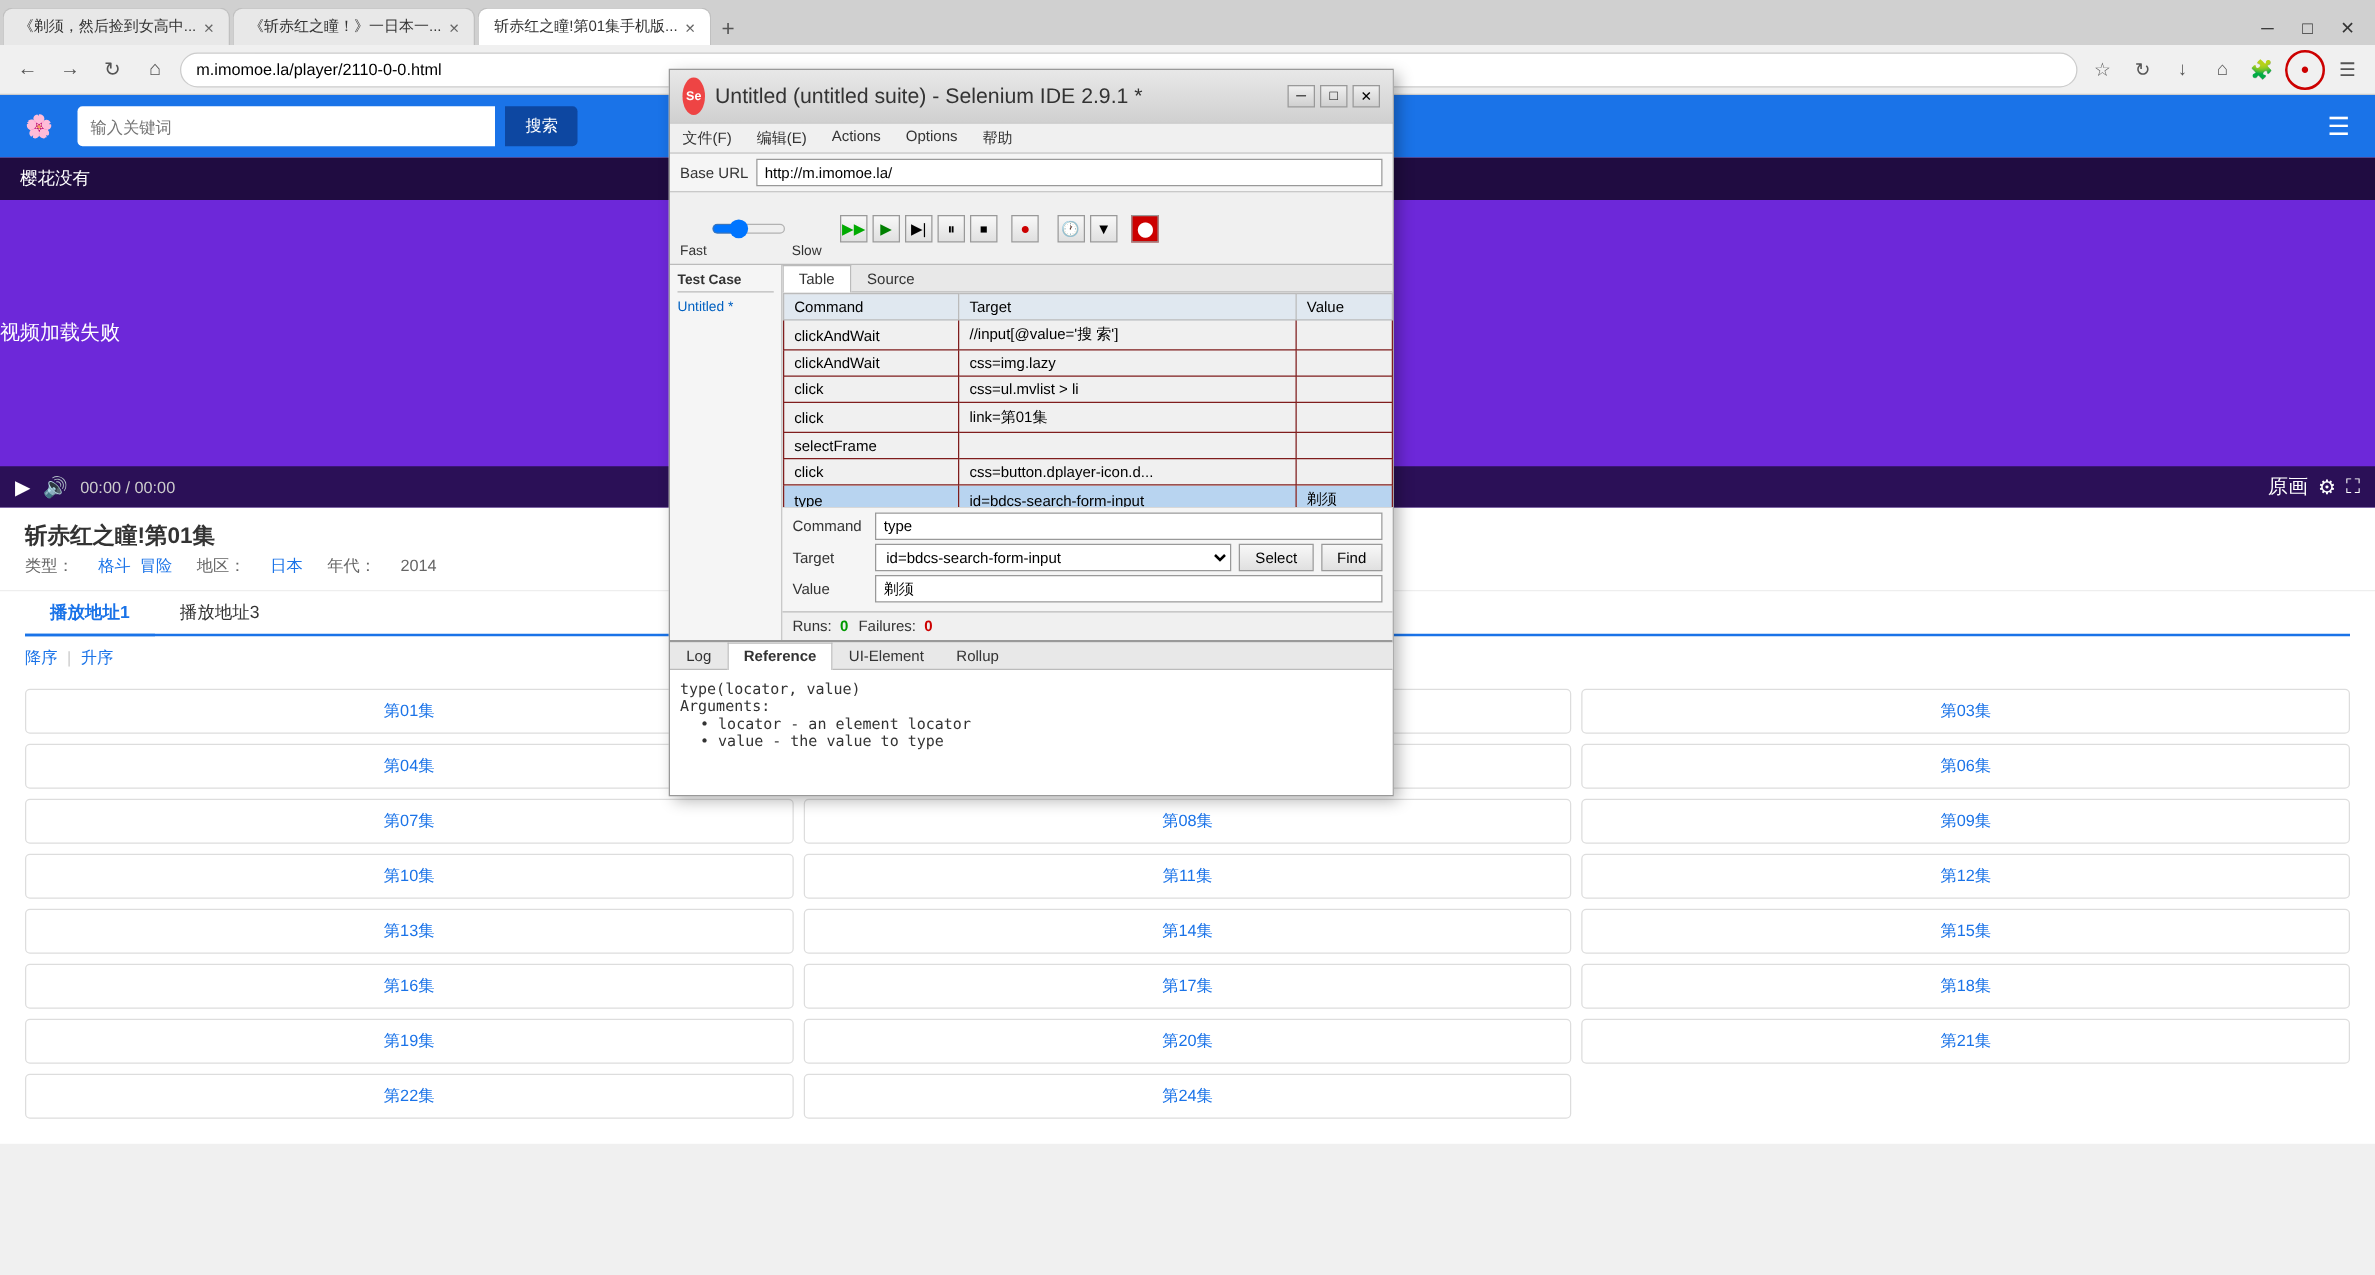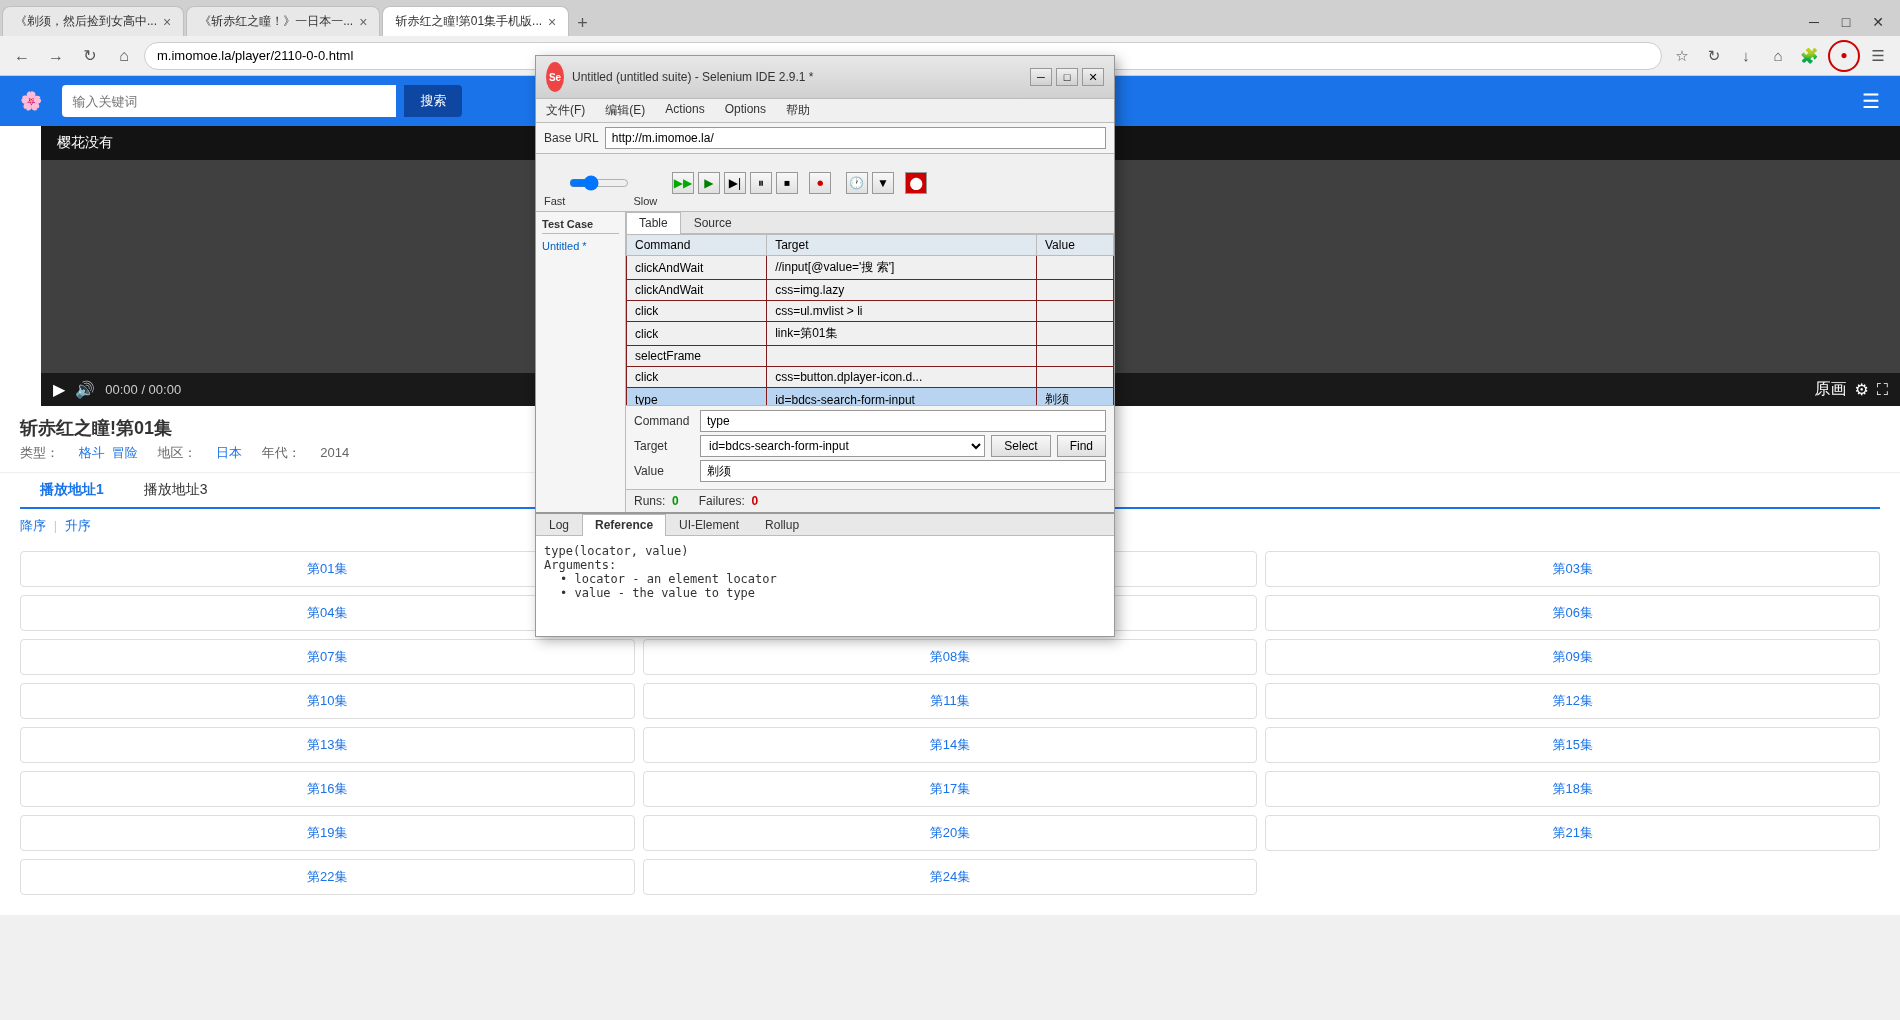--- a/index.html
+++ b/index.html
@@ -29,21 +29,21 @@
     
     .site-header { background: #1a73e8; color: white; padding: 0 20px; display: flex; align-items: center; gap: 20px; height: 50px; }
     .site-logo { font-size: 18px; font-weight: bold; color: white; }
     .site-search { display: flex; align-items: center; gap: 8px; flex: 1; max-width: 400px; }
     .site-search input { flex: 1; height: 32px; border: none; border-radius: 4px 0 0 4px; padding: 0 10px; font-size: 13px; color: #333; }
     .site-search-btn { height: 32px; padding: 0 16px; background: #0d47a1; color: white; border: none; cursor: pointer; border-radius: 0 4px 4px 0; font-size: 13px; }
     .site-nav-right { margin-left: auto; display: flex; gap: 12px; align-items: center; }
     .site-nav-icon { color: white; font-size: 20px; cursor: pointer; }
 
     
-    .video-section { background: #404040; position: relative; height: 280px; display: flex; align-items: center; justify-content: center; margin-left: 41px; }
+    .video-section { background: #6d28d9; position: relative; height: 280px; display: flex; align-items: center; justify-content: flex-start; }
     .video-title-overlay { position: absolute; top: 0; left: 0; right: 0; background: rgba(0,0,0,0.7); color: white; padding: 8px 16px; font-size: 14px; }
     .video-error { color: white; font-size: 16px; }
     .video-controls { position: absolute; bottom: 0; left: 0; right: 0; background: rgba(0,0,0,0.6); display: flex; align-items: center; padding: 6px 12px; gap: 10px; color: white; }
     .video-controls button { background: none; border: none; color: white; font-size: 16px; cursor: pointer; }
     .video-time { font-size: 13px; color: #ccc; }
     .video-controls-right { margin-left: auto; display: flex; gap: 8px; align-items: center; }
     .vc-btn { background: none; border: none; color: white; font-size: 14px; cursor: pointer; }
 
     
     .page-info { padding: 10px 20px; border-bottom: 1px solid #eee; }
@@ -63,21 +63,21 @@
     .sort-divider { color: #ccc; }
 
     
     .episode-grid { display: grid; grid-template-columns: repeat(3, 1fr); gap: 8px; padding: 8px 20px 20px 20px; }
     .episode-item { border: 1px solid #ddd; border-radius: 4px; padding: 8px; text-align: center; font-size: 13px; color: #1a73e8; cursor: pointer; }
 
     
     .selenium-ide { position: absolute; top: 55px; left: 535px; width: 580px; background: #f0f0f0; border: 1px solid #999; box-shadow: 4px 4px 12px rgba(0,0,0,0.3); z-index: 1000; font-family: Arial, sans-serif; font-size: 12px; }
     .selenium-title-bar { background: linear-gradient(to bottom, #e8e8e8, #d0d0d0); padding: 6px 10px; display: flex; align-items: center; gap: 8px; border-bottom: 1px solid #bbb; }
     .selenium-logo { width: 18px; height: 30px; background: #e44; border-radius: 50%; display: flex; align-items: center; justify-content: center; color: white; font-size: 10px; font-weight: bold; }
-    .selenium-title { font-size: 12px; color: #333; flex: 1; }
+    .selenium-title { font-size: 17px; color: #333; flex: 1; }
     .selenium-win-btns { display: flex; gap: 4px; }
     .s-win-btn { width: 22px; height: 18px; border: 1px solid #999; background: linear-gradient(to bottom, #f0f0f0, #d0d0d0); display: flex; align-items: center; justify-content: center; font-size: 11px; cursor: pointer; }
 
     .selenium-menu { display: flex; gap: 0; background: #f0f0f0; border-bottom: 1px solid #bbb; }
     .selenium-menu-item { padding: 3px 10px; font-size: 12px; cursor: pointer; color: #333; }
 
     .selenium-base-url { display: flex; align-items: center; gap: 6px; padding: 4px 8px; background: #f5f5f5; border-bottom: 1px solid #bbb; }
     .selenium-base-url label { font-size: 12px; color: #333; white-space: nowrap; }
     .selenium-base-url input { flex: 1; height: 22px; border: 1px solid #999; padding: 0 6px; font-size: 12px; background: #fff; }
 
@@ -108,21 +108,21 @@
 
     
     .command-editor { border-top: 1px solid #bbb; background: #f5f5f5; padding: 4px 8px; }
     .cmd-row { display: flex; align-items: center; gap: 6px; margin-bottom: 3px; }
     .cmd-label { font-size: 12px; color: #333; width: 60px; flex-shrink: 0; }
     .cmd-input { flex: 1; height: 22px; border: 1px solid #999; padding: 0 6px; font-size: 12px; background: #fff; }
     .cmd-select { height: 22px; border: 1px solid #999; padding: 0 4px; font-size: 12px; background: #fff; flex: 1; }
     .cmd-btn { height: 22px; padding: 0 12px; border: 1px solid #999; background: linear-gradient(to bottom, #f8f8f8, #e0e0e0); font-size: 12px; cursor: pointer; }
     .cmd-btn.select-btn { background: linear-gradient(to bottom, #f8f8f8, #e0e0e0); font-weight: normal; }
 
-    .runs-failures { padding: 4px 8px; background: #f0f0f0; border-top: 1px solid #bbb; font-size: 12px; display: flex; gap: 20px; }
+    .runs-failures { padding: 4px 8px; background: #f0f0f0; border-top: 1px solid #bbb; font-size: 12px; display: flex; gap: 8px; }
     .runs-label { color: #333; }
     .runs-value { color: #090; font-weight: bold; }
     .failures-value { color: #c00; font-weight: bold; }
 
     
     .log-panel { border-top: 2px solid #999; background: #fff; }
     .log-tabs { display: flex; background: #e8e8e8; border-bottom: 1px solid #bbb; }
     .log-tab { padding: 3px 12px; font-size: 12px; cursor: pointer; color: #333; border: 1px solid transparent; border-bottom: none; }
     .log-tab.active { background: #fff; border-color: #bbb; border-bottom-color: #fff; margin-bottom: -1px; font-weight: bold; }
     .log-content { padding: 8px; font-family: monospace; font-size: 12px; color: #333; height: 76px; overflow-y: auto; }

